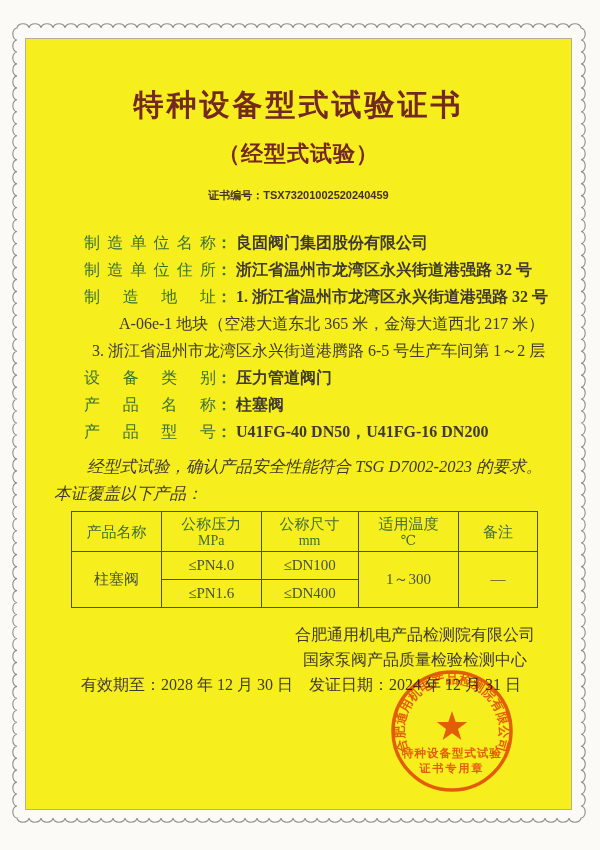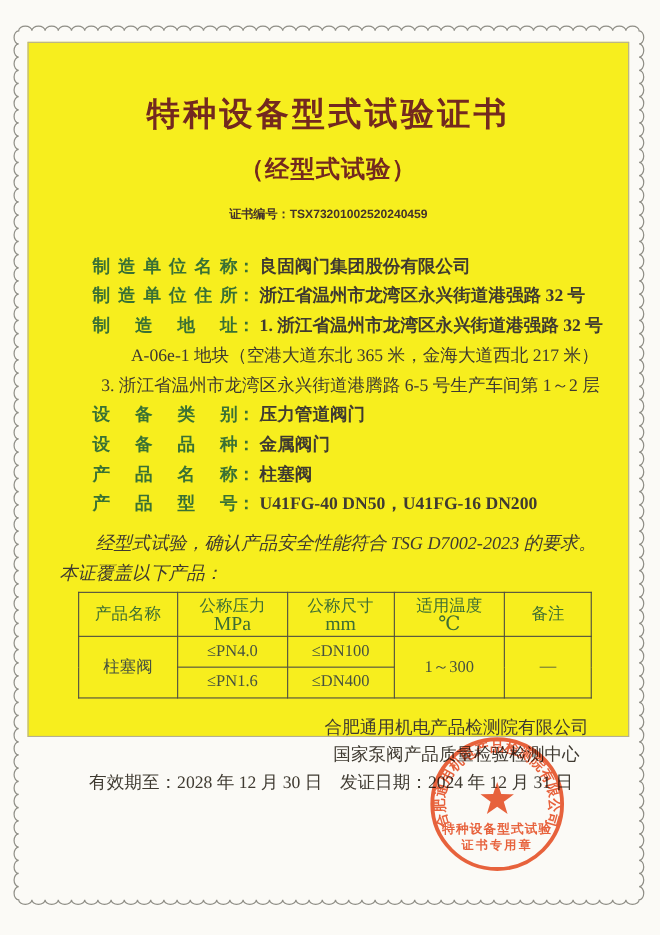--- a/index.html
+++ b/index.html
@@ -17,21 +17,21 @@
   body{
     position:relative;
     width:600px;height:850px;
     background:var(--page-bg);
     overflow:hidden;
     font-family:"Liberation Serif","DejaVu Serif",serif;
     color:var(--ink-dark);
   }
   .border-svg{position:absolute;left:0;top:0;width:600px;height:850px;pointer-events:none;}
   .paper{
-    position:absolute;left:25px;top:38px;width:547px;height:632px;
+    position:absolute;left:25px;top:38px;width:547px;height:772px;
     background:var(--paper-yellow);
     border:1px solid #b5b093;
     padding:46px 28px 0 28px;
   }
   .title{
     text-align:center;
     font-family:"Liberation Sans","DejaVu Sans",sans-serif;
     font-weight:bold;font-size:30px;line-height:40px;letter-spacing:3px;
     color:var(--title-red);
   }
@@ -45,42 +45,42 @@
     margin-top:14px;text-align:center;
     font-family:"Liberation Sans","DejaVu Sans",sans-serif;
     font-weight:600;font-size:11px;line-height:24px;
     color:#43322a;
   }
   .fields{margin-top:22px;margin-left:30px;font-size:16px;}
   .frow{line-height:27px;white-space:nowrap;}
   .flabel{
     display:inline-block;width:132px;vertical-align:top;
     font-family:"Liberation Sans","DejaVu Sans",sans-serif;
-    font-weight:700;color:var(--label-green);
+    font-weight:400;color:var(--label-green);
     text-align:justify;text-align-last:justify;
   }
   .fcolon{font-family:"Liberation Sans","DejaVu Sans",sans-serif;font-weight:700;color:var(--label-green);}
   .fvalue{color:var(--ink-dark);padding-left:4px;font-weight:bold;}
   .extra{line-height:27px;margin-left:8px;color:var(--ink-dark);white-space:nowrap;}
   .extra.indent{margin-left:35px;}
   .statement{
     margin-top:8px;font-size:16.5px;line-height:27px;
     text-indent:2em;color:var(--ink-dark);font-style:italic;
   }
   table.products{
     margin:4px 12px 0 17px;width:467px;
     border-collapse:collapse;table-layout:fixed;
     font-size:15px;color:var(--table-ink);
   }
   table.products th,table.products td{
     border:1.5px solid #4c4c42;text-align:center;vertical-align:middle;
     padding:0 2px;
   }
   table.products th{height:40px;font-weight:normal;color:#3e6e34;line-height:18px;}
-  table.products th .unit{font-size:18px;line-height:15px;}
+  table.products th .unit{font-size:14px;line-height:15px;}
   table.products th .unit:empty{display:none;}
   table.products td{height:28px;}
   .c0{width:19.3%;}.c1{width:21.4%;}.c2{width:20.8%;}.c3{width:21.6%;}.c4{width:16.9%;}
   .footer{
     margin-top:14px;display:flex;justify-content:space-between;align-items:flex-end;
   }
   .validity{margin-left:27px;font-size:16px;line-height:25px;color:var(--ink-dark);white-space:nowrap;}
   .org-block{width:305px;margin-right:6px;text-align:center;font-size:16px;line-height:25px;color:var(--ink-dark);}
   .seal{
     position:absolute;left:372px;top:651px;width:160px;height:160px;
@@ -101,21 +101,20 @@
   <div class="subtitle">（经型式试验）</div>
   <div class="certline"><span>证书编号</span><span>：</span><span>TSX73201002520240459</span></div>
 
   <div class="fields">
     <div class="frow"><span class="flabel">制造单位名称</span><span class="fcolon">：</span><span class="fvalue">良固阀门集团股份有限公司</span></div>
     <div class="frow"><span class="flabel">制造单位住所</span><span class="fcolon">：</span><span class="fvalue">浙江省温州市龙湾区永兴街道港强路 32 号</span></div>
     <div class="frow"><span class="flabel">制造地址</span><span class="fcolon">：</span><span class="fvalue">1. 浙江省温州市龙湾区永兴街道港强路 32 号</span></div>
     <div class="extra indent">A-06e-1 地块（空港大道东北 365 米，金海大道西北 217 米）</div>
     <div class="extra">3. 浙江省温州市龙湾区永兴街道港腾路 6-5 号生产车间第 1～2 层</div>
     <div class="frow"><span class="flabel">设备类别</span><span class="fcolon">：</span><span class="fvalue">压力管道阀门</span></div>
-    <div class="frow"><span class="flabel">设备品种</span><span class="fcolon">：</span><span class="fvalue">金属阀门</span></div>
     <div class="frow"><span class="flabel">产品名称</span><span class="fcolon">：</span><span class="fvalue">柱塞阀</span></div>
     <div class="frow"><span class="flabel">产品型号</span><span class="fcolon">：</span><span class="fvalue">U41FG-40 DN50，U41FG-16 DN200</span></div>
   </div>
 
   <p class="statement">经型式试验，确认产品安全性能符合 TSG D7002-2023 的要求。本证覆盖以下产品：</p>
 
   <table class="products">
     <colgroup>
         <col class="c0">
         <col class="c1">

